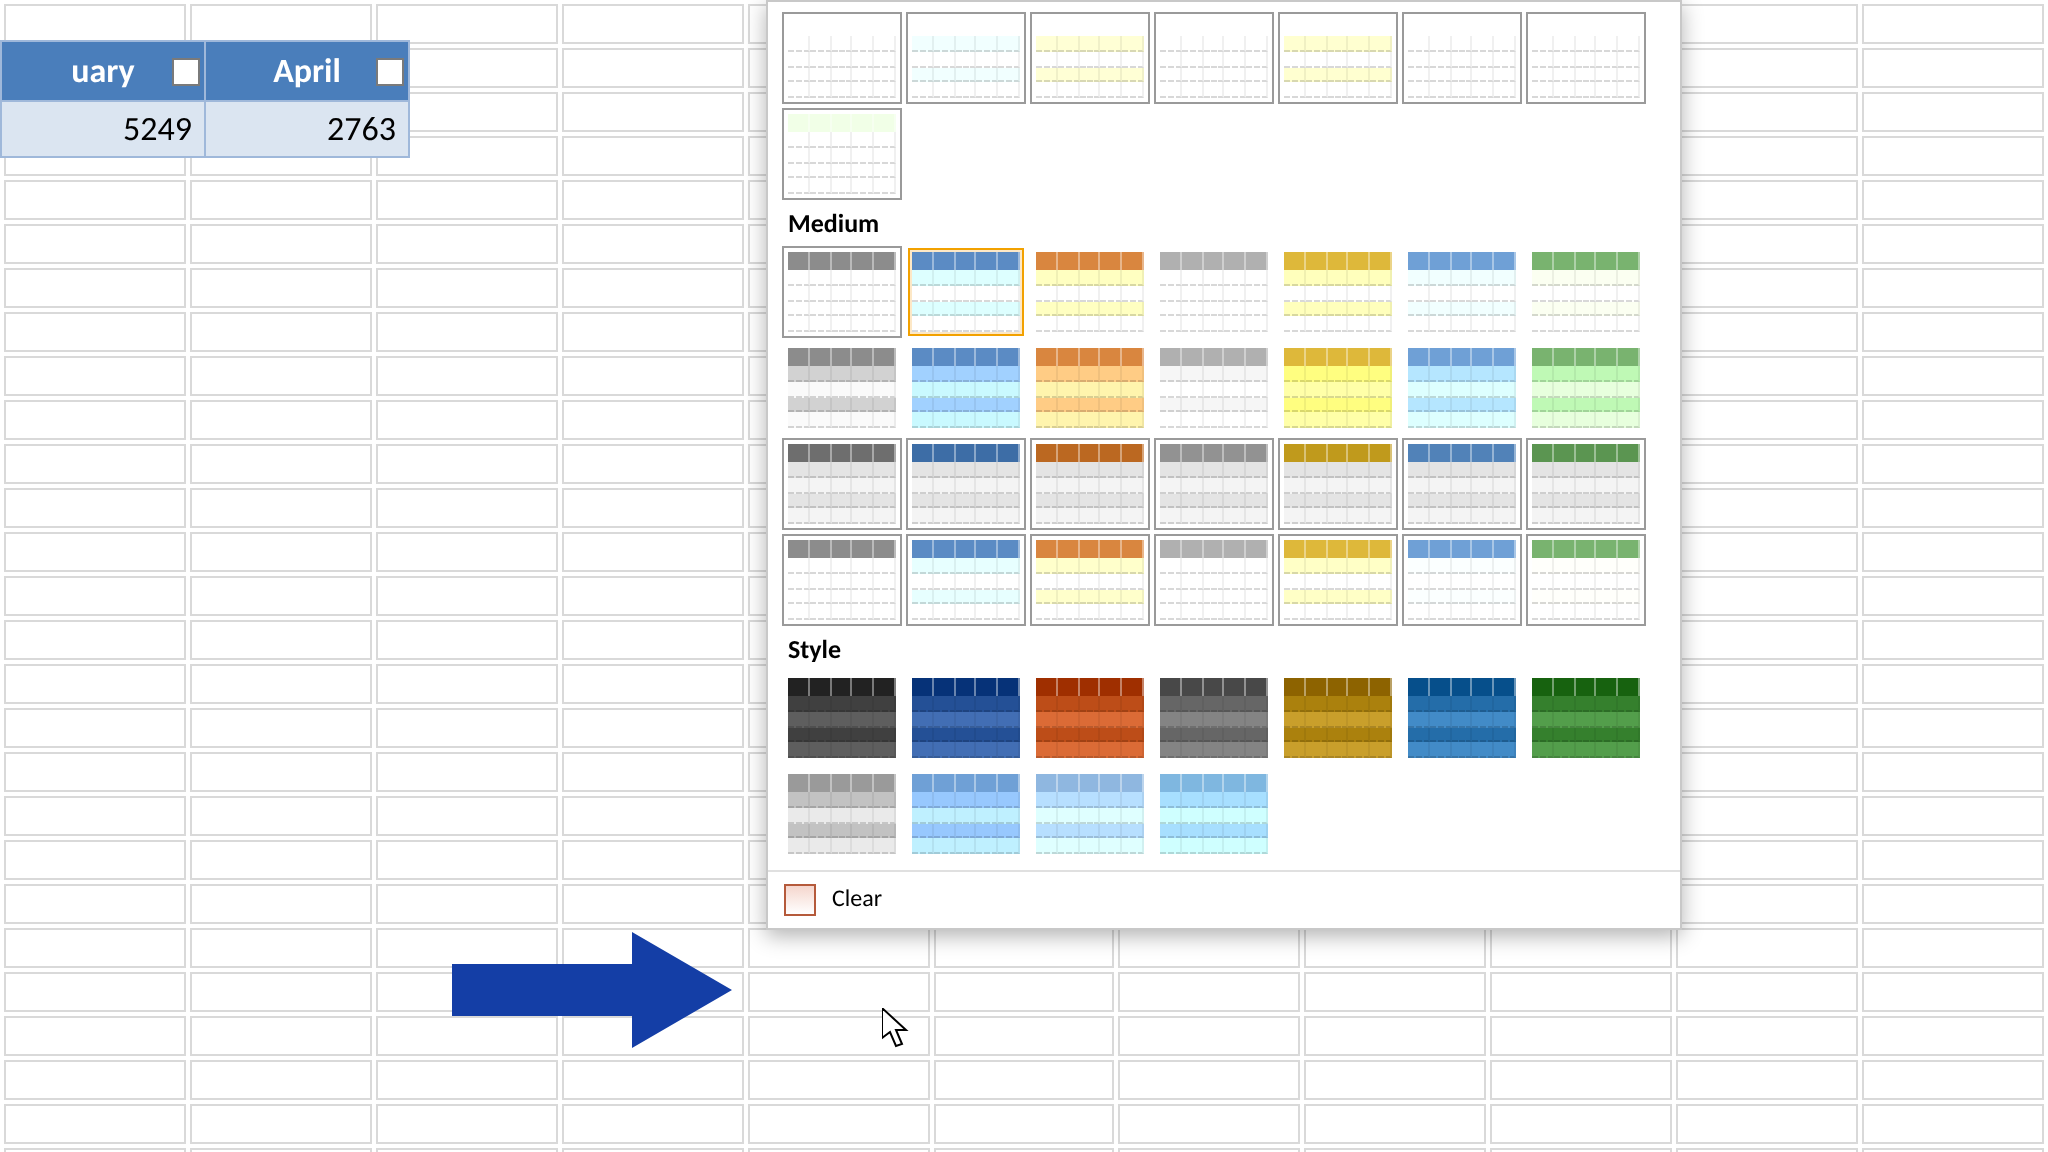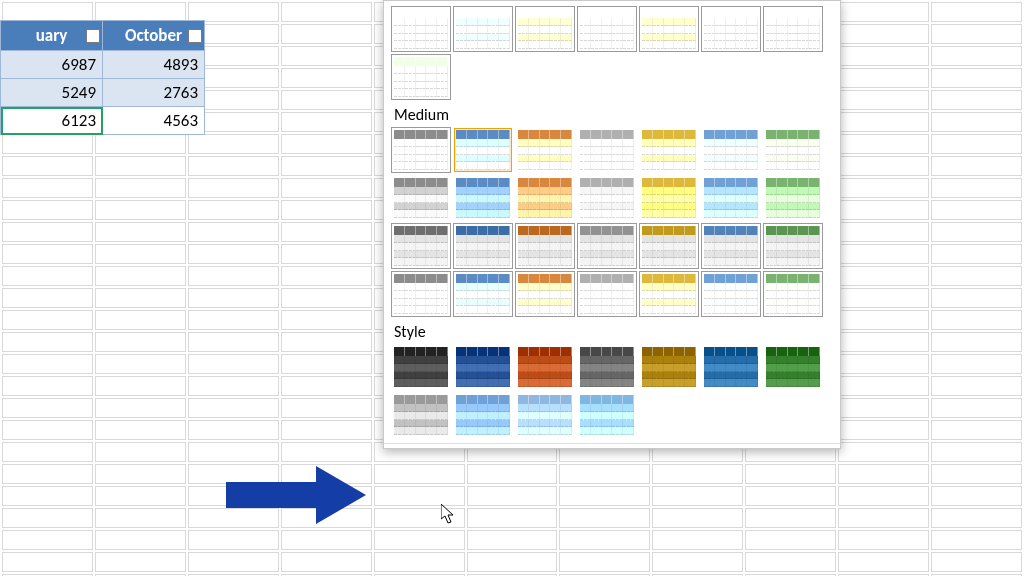--- a/index.html
+++ b/index.html
@@ -11,21 +11,21 @@
   .data-table{position:absolute;left:0;top:20px;border-collapse:collapse;font-size:17px}
   .data-table th{background:#4a7ebb;color:#fff;font-weight:bold;padding:4px 6px;text-align:center;border:1px solid #9fb8da;position:relative;width:102px}
   .data-table th .filter{position:absolute;right:2px;top:50%;transform:translateY(-50%);width:14px;height:14px;background:#fff;border:1px solid #7a7a7a;font-size:7px;display:flex;align-items:center;justify-content:center}
   .data-table td{text-align:right;padding:3px 6px;border:1px solid #9fb8da;width:102px;height:28px}
   .data-table tr.band td{background:#dbe5f1}
   .data-table tr.plain td{background:#fff}
   .data-table td.active{outline:2px solid #21a366;outline-offset:-2px}
   
   .gallery{position:absolute;left:383px;top:0;width:458px;background:#fff;border:1px solid #c8c8c8;box-shadow:0 3px 10px rgba(0,0,0,.3)}
   .gbody{padding:6px 2px 2px 8px;max-height:458px;overflow:hidden}
-  .sect-label{font-size:16px;font-weight:normal;margin:6px 0 4px 2px}
+  .sect-label{font-size:13px;font-weight:bold;margin:6px 0 4px 2px}
   .row{display:flex;gap:4px;margin-bottom:4px}
   .thumb{width:58px;height:44px;border:1px solid transparent;padding:1px;cursor:pointer;display:flex;flex-direction:column}
   .thumb.sel{border-color:#f2a100;background:#fde8c7}
   .thumb .hdr{height:9px;display:flex}
   .thumb .hdr span{flex:1;border-right:1px solid rgba(255,255,255,.4)}
   .thumb .rows{flex:1;display:flex;flex-direction:column}
   .thumb .r{flex:1;display:flex}
   .thumb .r span{flex:1;border-right:1px solid rgba(0,0,0,.06);border-bottom:1px dashed rgba(0,0,0,.15)}
   .gfoot{border-top:1px solid #e0e0e0;padding:2px 0}
   .menuitem{display:flex;align-items:center;gap:8px;padding:4px 8px;font-size:12px;cursor:pointer}
@@ -395,37 +395,29 @@
   </table>
 
 <table class="data-table">
   <thead>
     <tr>
       <th>
         <span>uary</span>
         <span class="filter">▼</span>
       </th>
       <th>
-        <span>October</span>
+        <span>April</span>
         <span class="filter">▼</span>
       </th>
     </tr>
   </thead>
   <tbody id="dt-body">
       <tr class="band">
-        <td>6987</td>
-        <td>4893</td>
-      </tr>
-      <tr class="band">
         <td>5249</td>
         <td>2763</td>
-      </tr>
-      <tr class="plain">
-        <td class="active">6123</td>
-        <td>4563</td>
       </tr>
     </tbody>
 </table>
 
 <div class="gallery">
   <div class="gbody">
     <div id="sec-light-top">
         <div class="row">
           <div class="thumb" style="outline: rgb(154, 154, 154) solid 1px;">
             <div class="hdr" style="background:#fff">
@@ -2281,20 +2273,24 @@
                 <span></span>
                 <span></span>
                 <span></span>
               </div>
             </div>
           </div>
         </div>
       </div>
   </div>
   <div class="gfoot">
+    <div class="menuitem">
+      <span class="mico clear"></span>
+      <span>Clear</span>
+    </div>
   </div>
 </div>
 
 <svg class="arrow" viewBox="0 0 140 58">
   <polygon points="0,16 90,16 90,0 140,29 90,58 90,42 0,42" fill="#143ea6"></polygon>
 </svg>
 
 <svg class="cursor-img" viewBox="0 0 14 20">
   <polygon points="0,0 0,15 4,12 7,19 10,18 7,11 12,11" fill="#fff" stroke="#000" stroke-width="1"></polygon>
 </svg>

